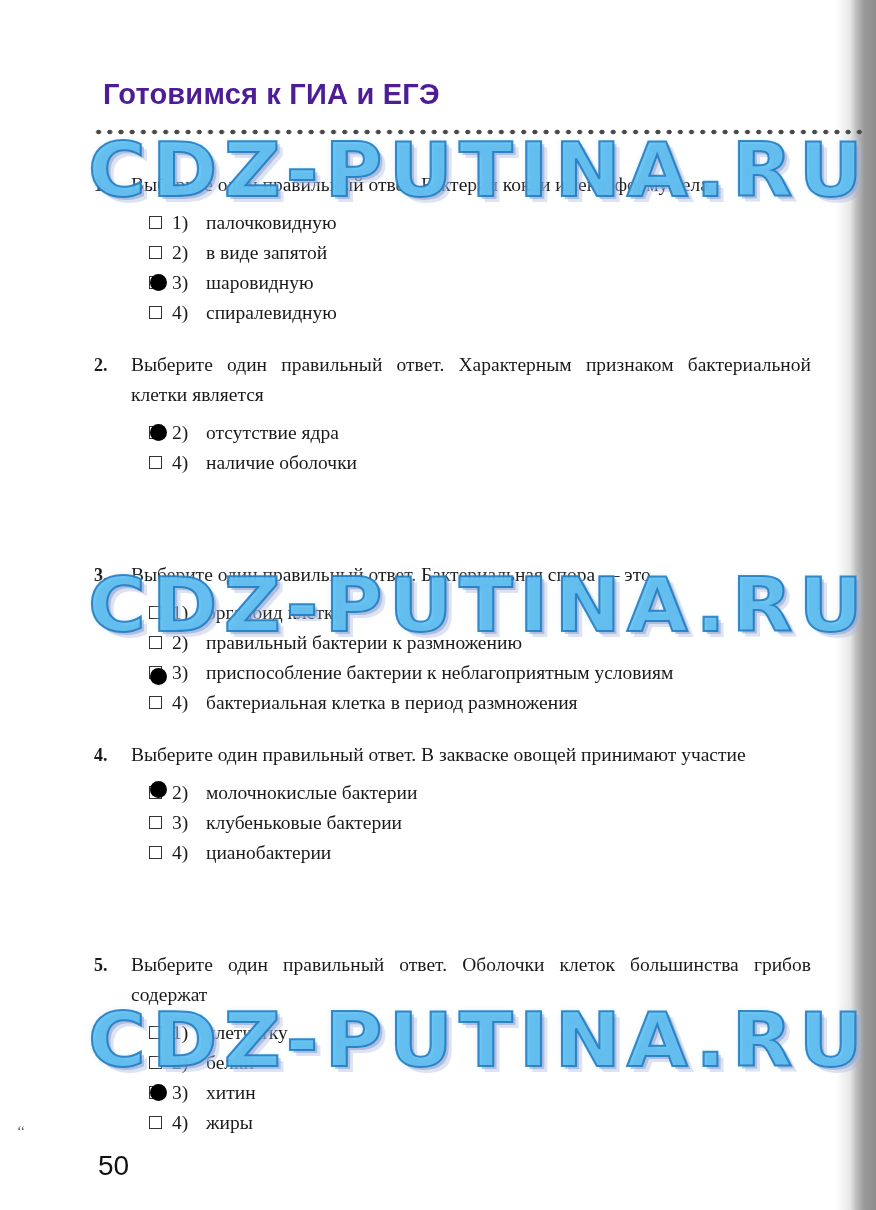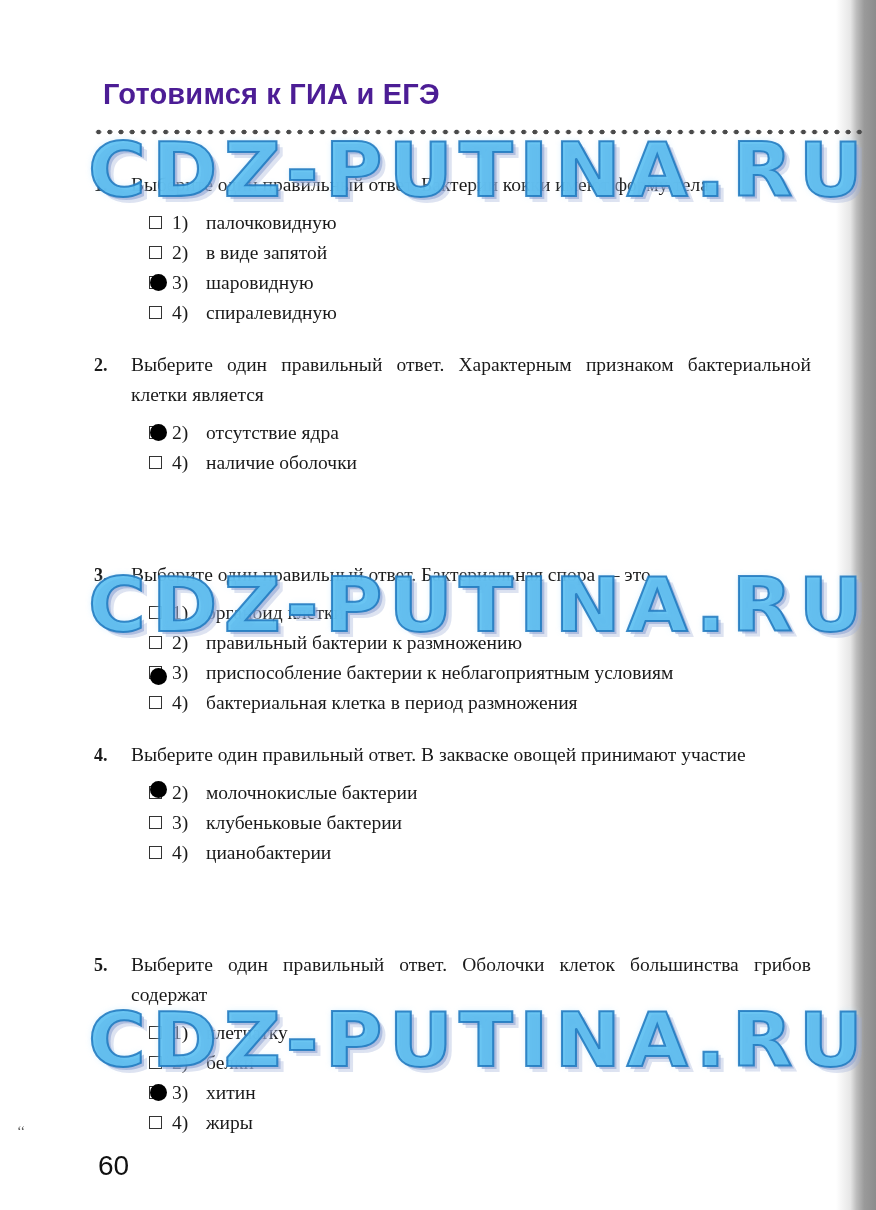--- a/index.html
+++ b/index.html
@@ -134,17 +134,17 @@
   </div>
   <ul class="options">
     <li class="option"><span class="cb"></span><span class="opt-num">1)</span><span class="opt-text">клетчатку</span></li>
     <li class="option"><span class="cb"></span><span class="opt-num">2)</span><span class="opt-text">белки</span></li>
     <li class="option"><span class="cb"></span><span class="dot"></span><span class="opt-num">3)</span><span class="opt-text">хитин</span></li>
     <li class="option"><span class="cb"></span><span class="opt-num">4)</span><span class="opt-text">жиры</span></li>
   </ul>
 </div>
 
 <div class="margin-mark">‘‘</div>
-<div class="page-number">60</div>
+<div class="page-number">50</div>
 
 <div class="watermark w1">CDZ-PUTINA.RU</div>
 <div class="watermark w2">CDZ-PUTINA.RU</div>
 <div class="watermark w3">CDZ-PUTINA.RU</div>
 
 </body></html>

